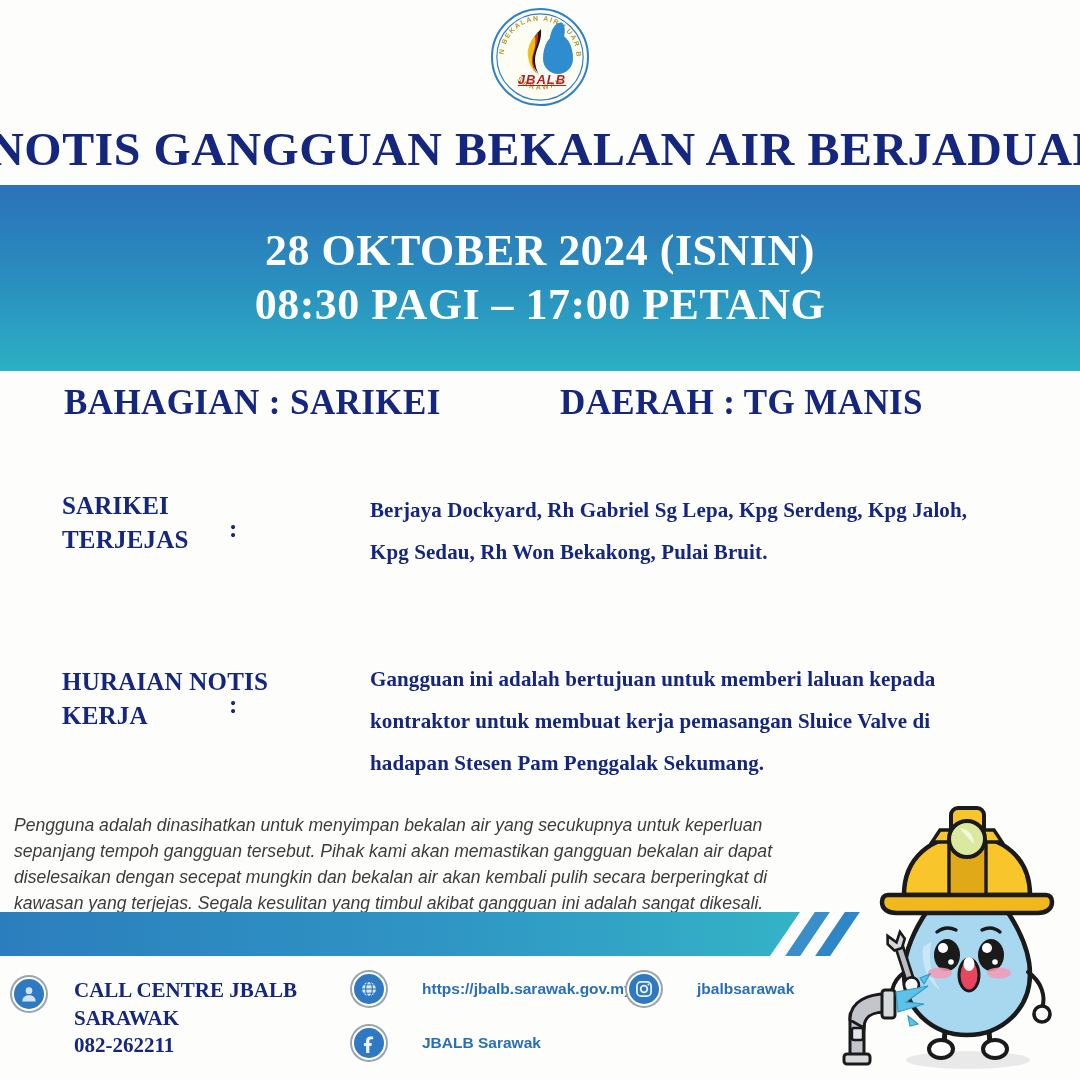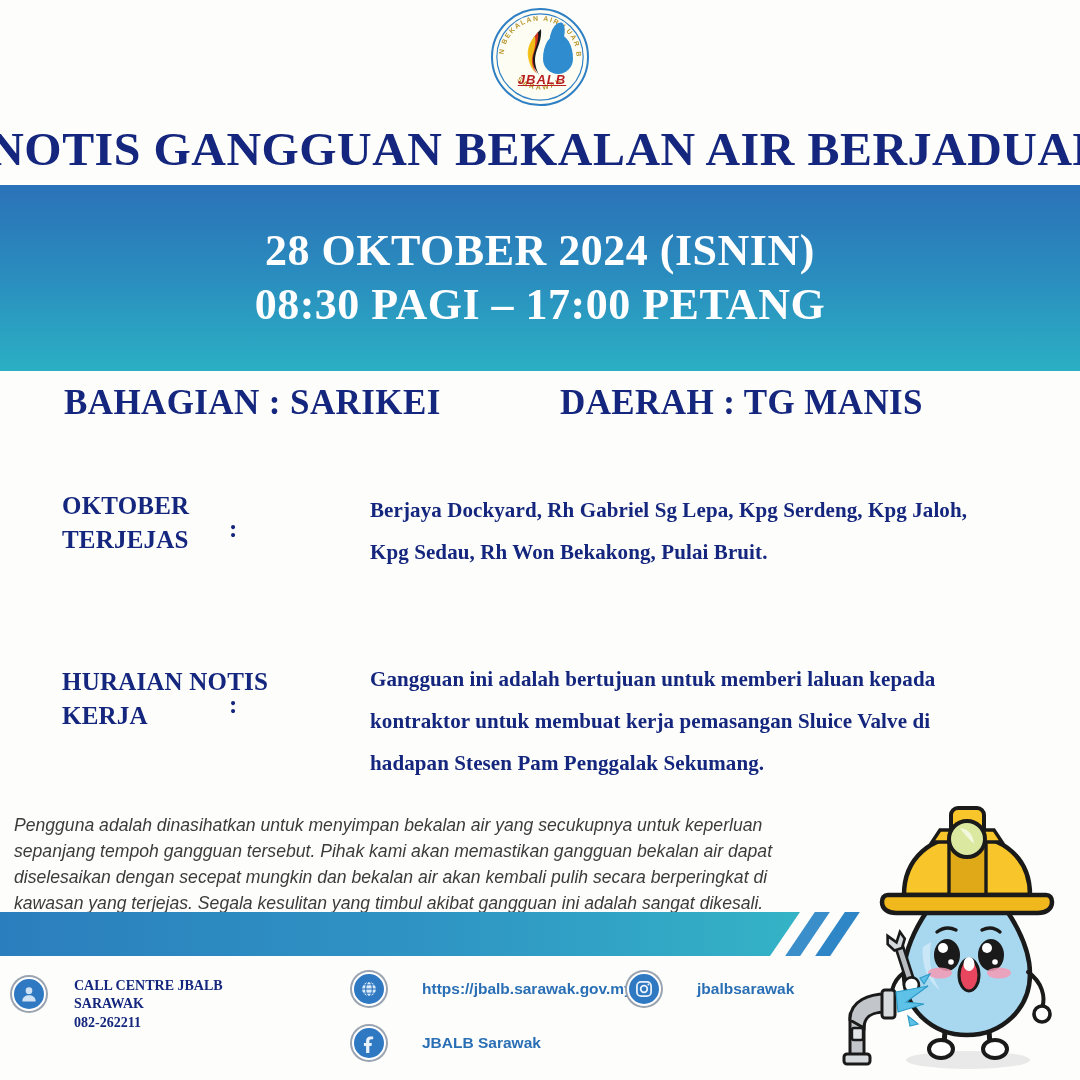--- a/index.html
+++ b/index.html
@@ -159,21 +159,21 @@
     font-family: "Liberation Serif", serif;
     font-weight: bold; color: #14267d;
   }
   .c-text.sans {
     font-family: "Liberation Sans", sans-serif;
     color: #2a6fb5; font-size: 15.5px; line-height: 34px;
     white-space: nowrap;
     margin-left: 36px;
   }
   #contact-call { left: 12px; top: 977px; }
-  #contact-call .c-text { font-size: 14px; line-height: 1.32; white-space: nowrap; margin-left: 28px; }
+  #contact-call .c-text { font-size: 21px; line-height: 1.32; white-space: nowrap; margin-left: 28px; }
   #contact-web { left: 352px; top: 972px; }
   #contact-fb  { left: 352px; top: 1026px; }
   #contact-ig  { left: 627px; top: 972px; }
 
   
   .mascot { position: absolute; left: 836px; top: 792px; width: 250px; height: 288px; }
   .mascot svg { width: 100%; height: 100%; display: block; }
 </style>
 </head>
 <body>
@@ -216,21 +216,21 @@
     <div class="date-line">08:30 PAGI – 17:00 PETANG</div>
   </div>
 
   <div class="region-row">
     <div class="region-left">BAHAGIAN : SARIKEI</div>
     <div class="region-right">DAERAH : TG MANIS</div>
   </div>
 
   <div class="info-block" id="block-kawasan">
     <div class="info-label">
-      <div>OKTOBER</div>
+      <div>SARIKEI</div>
       <div>TERJEJAS</div>
     </div>
     <div class="info-colon">:</div>
     <div class="info-value">Berjaya Dockyard,  Rh Gabriel Sg Lepa, Kpg Serdeng, Kpg Jaloh, Kpg Sedau, Rh Won Bekakong, Pulai Bruit.</div>
   </div>
 
   <div class="info-block" id="block-huraian">
     <div class="info-label">
       <div>HURAIAN NOTIS</div>
       <div>KERJA</div>

